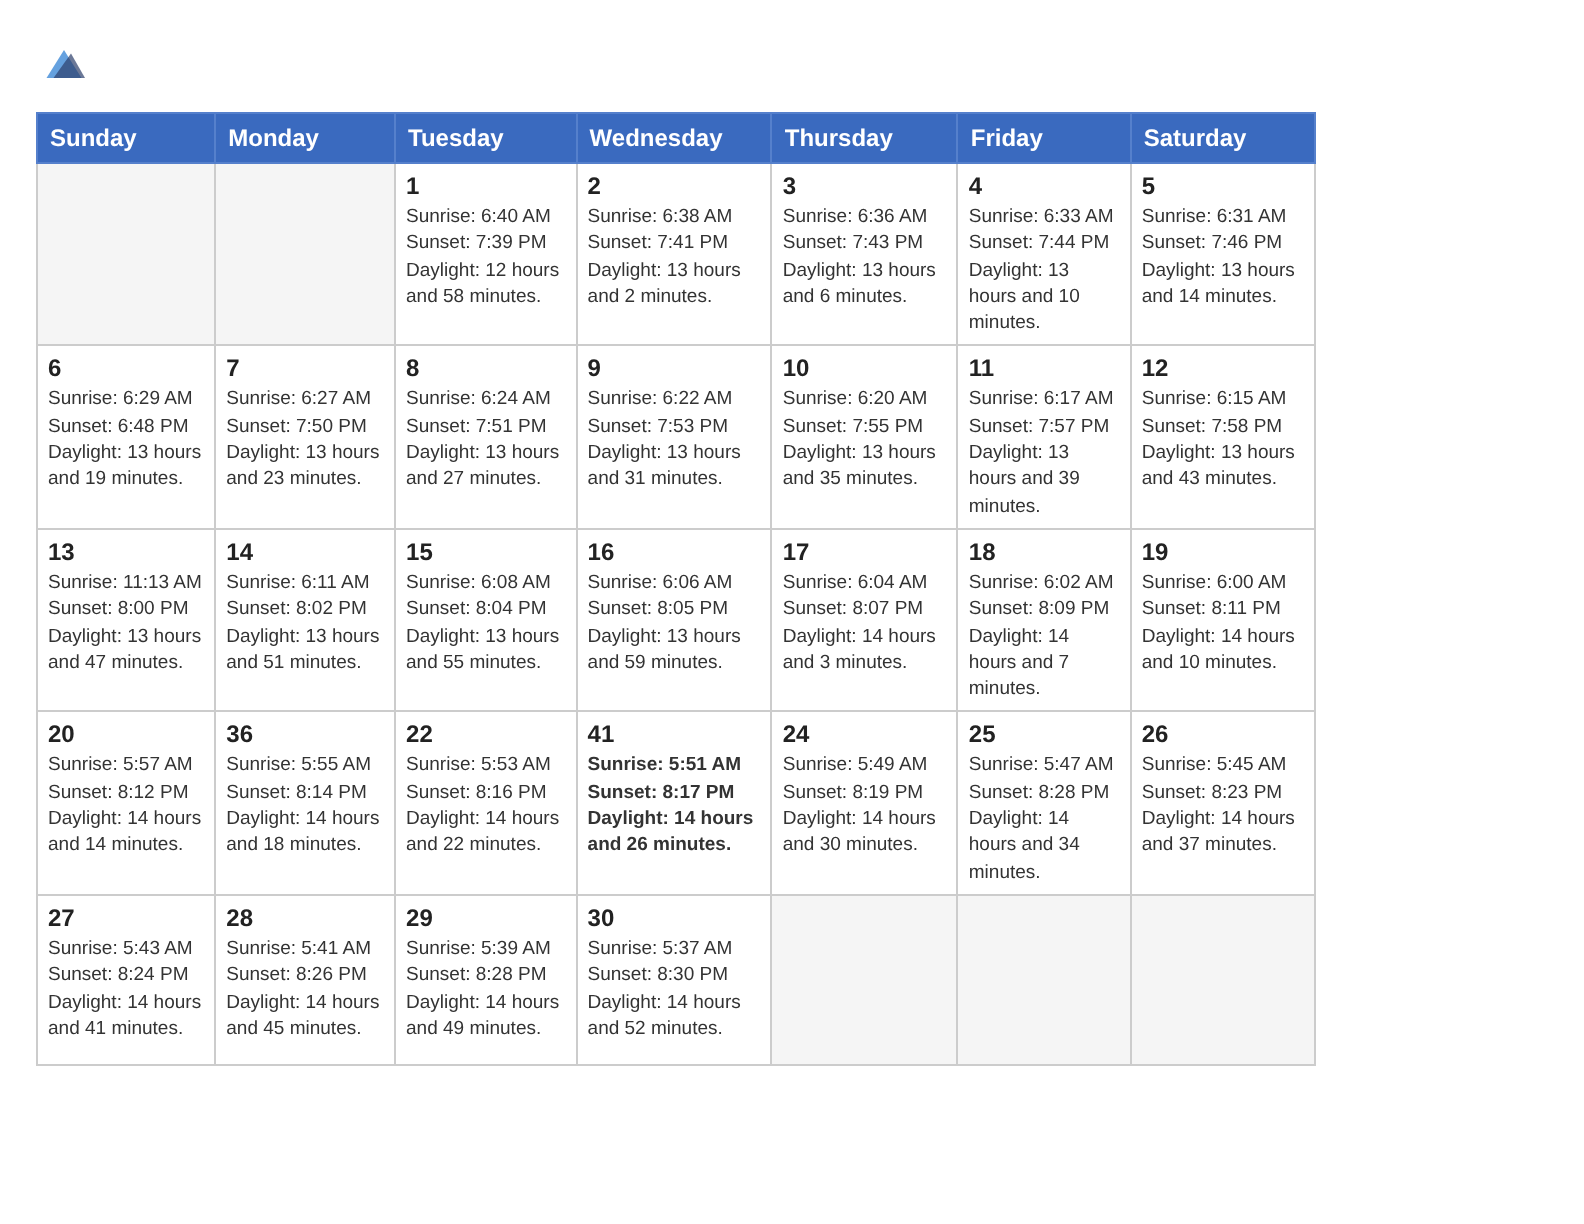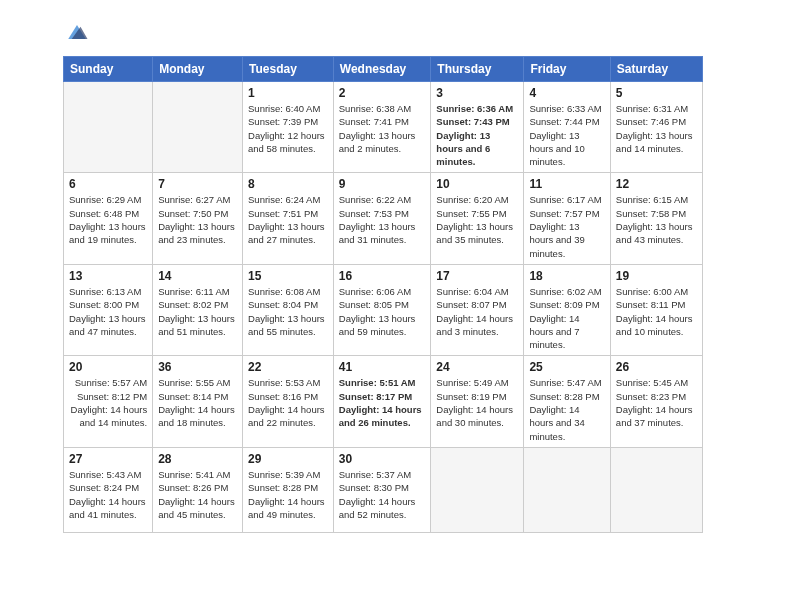--- a/index.html
+++ b/index.html
@@ -8,21 +8,20 @@
       background: #fff;
       width: 792px;
       min-height: 612px;
       padding: 0;
     }
     .page {
       width: 676px;
       min-height: 612px;
       background: #fff;
       padding: 18px 18px 18px 18px;
-      margin-left: 45px;
     }
     .header {
       display: flex;
       justify-content: space-between;
       align-items: flex-start;
       margin-bottom: 10px;
     }
     .logo {
       display: flex;
       align-items: flex-end;
@@ -144,21 +143,21 @@
 Daylight: 12 hours and 58 minutes.</div>
           </td>
           <td>
             <span class="day-num">2</span>
             <div class="day-info" style="white-space: pre-line;">Sunrise: 6:38 AM
 Sunset: 7:41 PM
 Daylight: 13 hours and 2 minutes.</div>
           </td>
           <td>
             <span class="day-num">3</span>
-            <div class="day-info" style="white-space: pre-line; font-weight: bold;">Sunrise: 6:36 AM
+            <div class="day-info" style="white-space: pre-line;">Sunrise: 6:36 AM
 Sunset: 7:43 PM
 Daylight: 13 hours and 6 minutes.</div>
           </td>
           <td>
             <span class="day-num">4</span>
             <div class="day-info" style="white-space: pre-line;">Sunrise: 6:33 AM
 Sunset: 7:44 PM
 Daylight: 13 hours and 10 minutes.</div>
           </td>
           <td>
@@ -208,21 +207,21 @@
           <td>
             <span class="day-num">12</span>
             <div class="day-info" style="white-space: pre-line;">Sunrise: 6:15 AM
 Sunset: 7:58 PM
 Daylight: 13 hours and 43 minutes.</div>
           </td>
         </tr>
         <tr>
           <td>
             <span class="day-num">13</span>
-            <div class="day-info" style="white-space: pre-line;">Sunrise: 6:13 AM
+            <div class="day-info" style="white-space: pre-line;">Sunrise: 11:13 AM
 Sunset: 8:00 PM
 Daylight: 13 hours and 47 minutes.</div>
           </td>
           <td>
             <span class="day-num">14</span>
             <div class="day-info" style="white-space: pre-line;">Sunrise: 6:11 AM
 Sunset: 8:02 PM
 Daylight: 13 hours and 51 minutes.</div>
           </td>
           <td>
@@ -252,21 +251,21 @@
           <td>
             <span class="day-num">19</span>
             <div class="day-info" style="white-space: pre-line;">Sunrise: 6:00 AM
 Sunset: 8:11 PM
 Daylight: 14 hours and 10 minutes.</div>
           </td>
         </tr>
         <tr>
           <td>
             <span class="day-num">20</span>
-            <div class="day-info" style="white-space: pre-line; text-align: right;">Sunrise: 5:57 AM
+            <div class="day-info" style="white-space: pre-line;">Sunrise: 5:57 AM
 Sunset: 8:12 PM
 Daylight: 14 hours and 14 minutes.</div>
           </td>
           <td>
             <span class="day-num">36</span>
             <div class="day-info" style="white-space: pre-line;">Sunrise: 5:55 AM
 Sunset: 8:14 PM
 Daylight: 14 hours and 18 minutes.</div>
           </td>
           <td>

